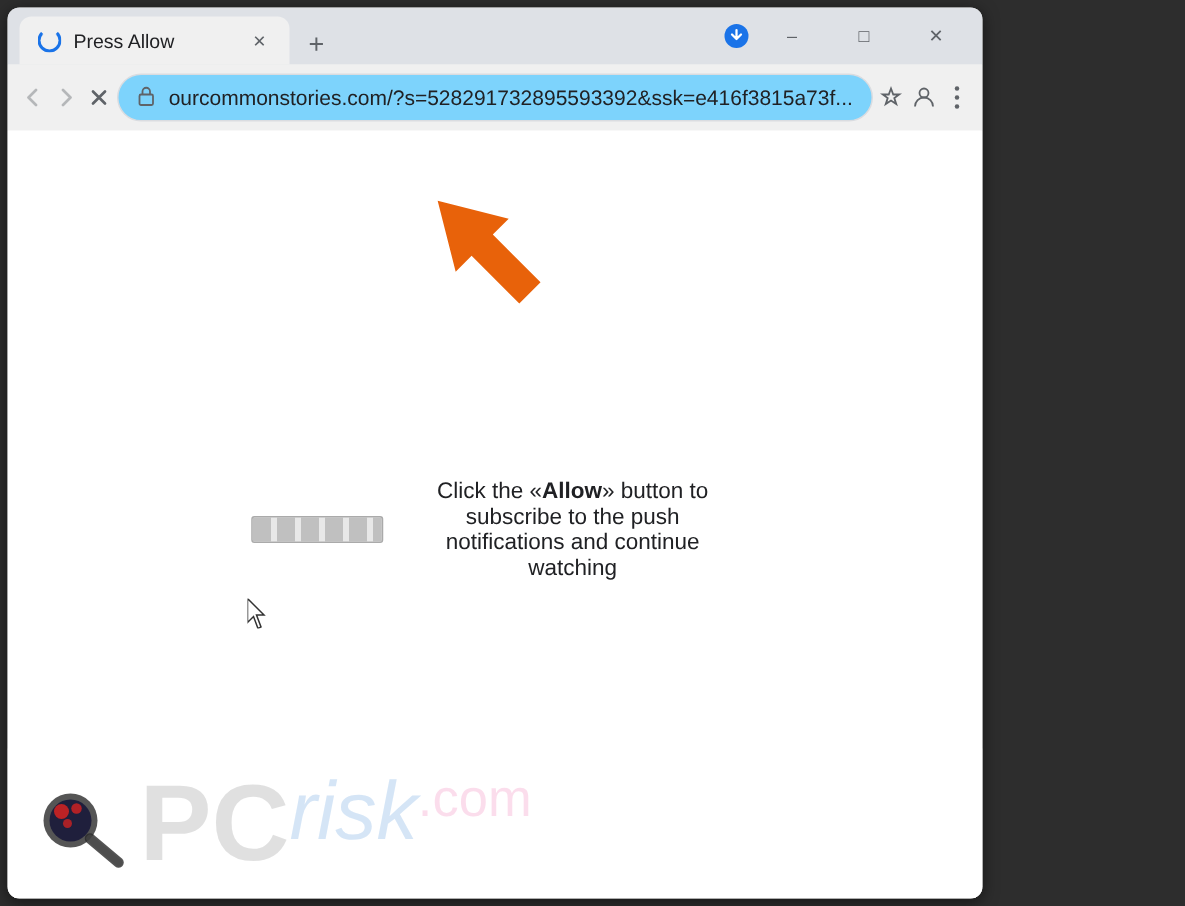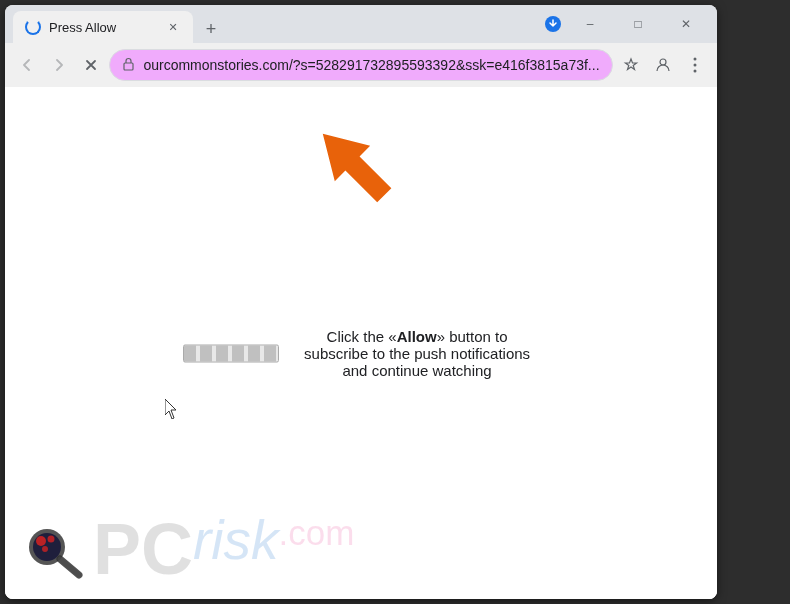--- a/index.html
+++ b/index.html
@@ -6,21 +6,21 @@
     body {
       width: 790px;
       height: 604px;
       background: #2d2d2d;
       font-family: 'Segoe UI', Arial, sans-serif;
       overflow: hidden;
     }
 
     
     .browser-window {
-      width: 712px;
+      width: 650px;
       height: 594px;
       margin: 5px;
       background: #f0f0f0;
       border-radius: 8px;
       overflow: hidden;
       display: flex;
       flex-direction: column;
       box-shadow: 0 2px 10px rgba(0,0,0,0.5);
     }
 
@@ -158,21 +158,21 @@
       cursor: default;
     }
 
     .nav-btn.active-x {
       color: #5f6368;
     }
 
     .address-bar {
       flex: 1;
       height: 32px;
-      background: #f0abfc;
+      background: #7dd3fc;
       border-radius: 16px;
       display: flex;
       align-items: center;
       padding: 0 12px;
       gap: 8px;
       border: 1px solid #dadce0;
     }
 
     .lock-icon {
       color: #5f6368;

